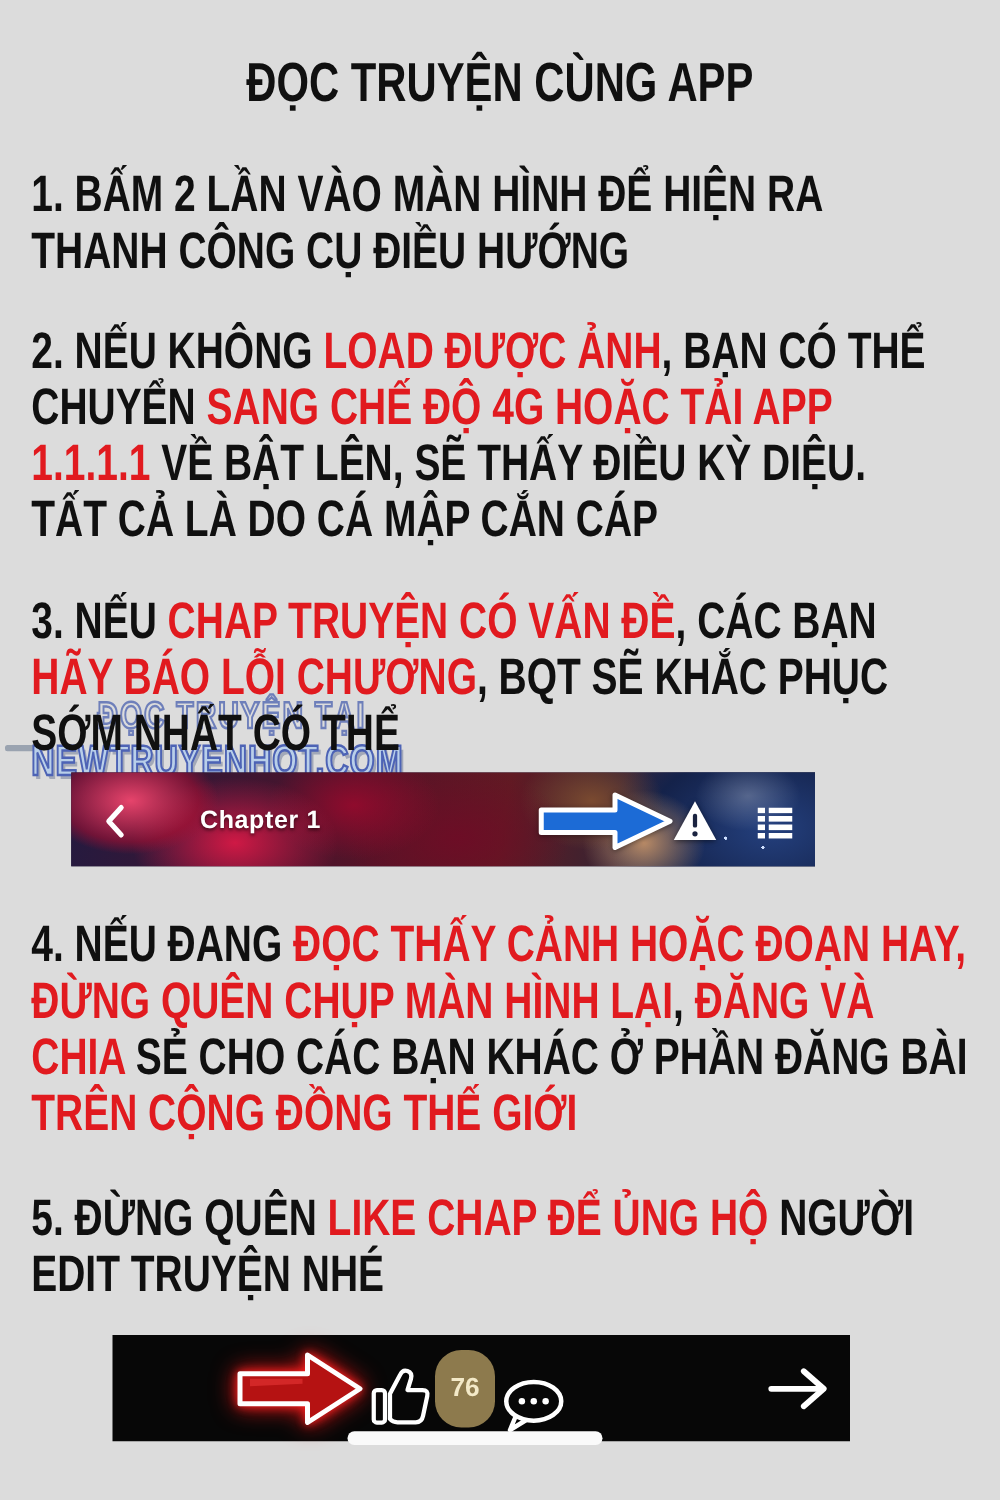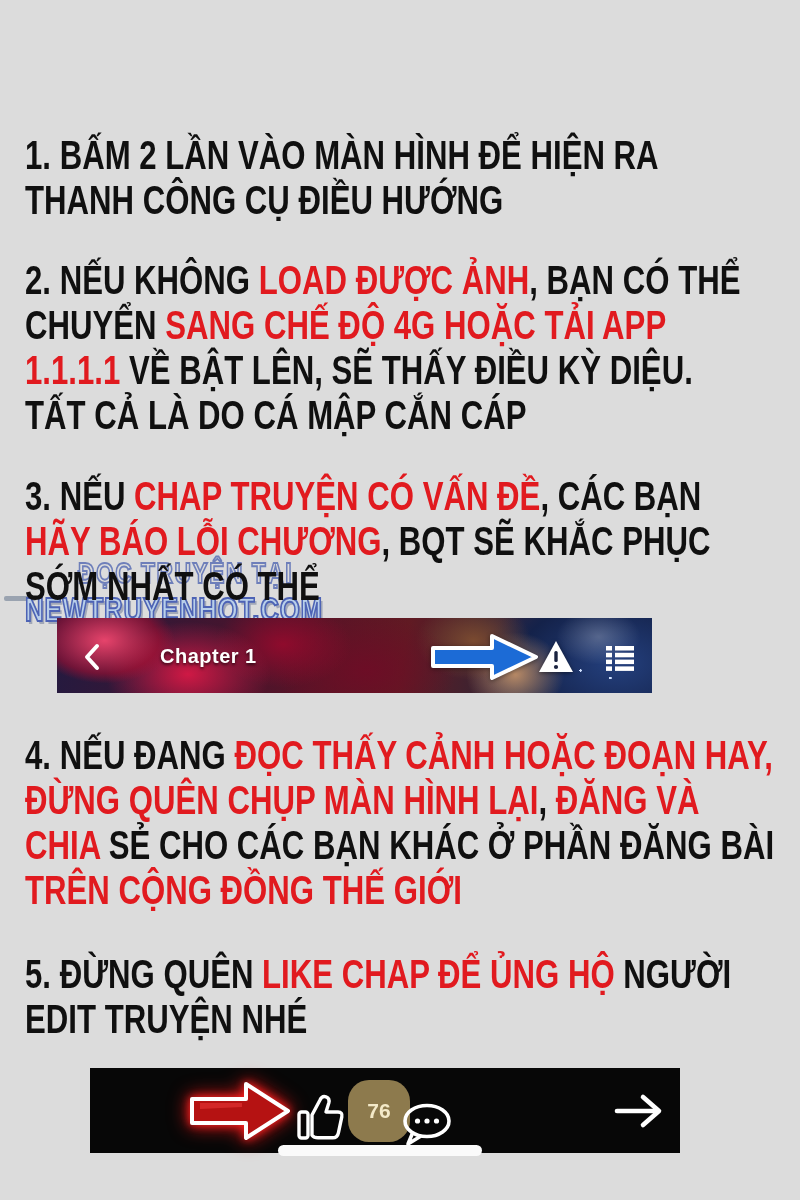--- a/index.html
+++ b/index.html
@@ -78,37 +78,38 @@
   .bottom-bar{
     position:absolute;left:90px;top:1068px;width:590px;height:85px;z-index:3;
     background:var(--bar_black);
   }
   .bb-red-arrow{
     position:absolute;left:98px;top:9px;
     filter:drop-shadow(0 0 4px #ff2323) drop-shadow(0 0 9px #e01414);
   }
   .bb-thumb{position:absolute;left:206px;top:24px;}
   .bb-badge{
-    position:absolute;left:258px;top:12px;width:62px;height:62px;
+    position:absolute;left:258px;top:12px;width:48px;height:62px;
     background:var(--badge);border-radius:21px;
     display:flex;align-items:center;justify-content:center;
     color:var(--badge_text);font-size:21px;font-weight:bold;
   }
   .bb-bubble{position:absolute;left:311px;top:35px;}
   .bb-next{position:absolute;left:524px;top:25px;}
   .bb-strip{
     position:absolute;left:188px;top:77px;width:204px;height:11px;
     background:#fafafa;border-radius:6px;
   }
 </style>
 </head>
 <body>
 
 <div class="stage">
 
+  <div class="page-title"><span class="cond">ĐỌC TRUYỆN CÙNG APP</span></div>
 
   <div class="instr" style="top: 133px;">
       <div class="line"><span class="cond"><span class="blk">1. BẤM 2 LẦN VÀO MÀN HÌNH ĐỂ HIỆN RA</span></span></div>
       <div class="line"><span class="cond"><span class="blk">THANH CÔNG CỤ ĐIỀU HƯỚNG</span></span></div>
     </div>
   <div class="instr" style="top: 258px;">
       <div class="line"><span class="cond"><span class="blk">2. NẾU KHÔNG </span><span class="red">LOAD ĐƯỢC ẢNH</span><span class="blk">, BẠN CÓ THỂ</span></span></div>
       <div class="line"><span class="cond"><span class="blk">CHUYỂN </span><span class="red">SANG CHẾ ĐỘ 4G HOẶC TẢI APP</span></span></div>
       <div class="line"><span class="cond"><span class="red">1.1.1.1</span><span class="blk"> VỀ BẬT LÊN, SẼ THẤY ĐIỀU KỲ DIỆU.</span></span></div>
       <div class="line"><span class="cond"><span class="blk">TẤT CẢ LÀ DO CÁ MẬP CẮN CÁP</span></span></div>

